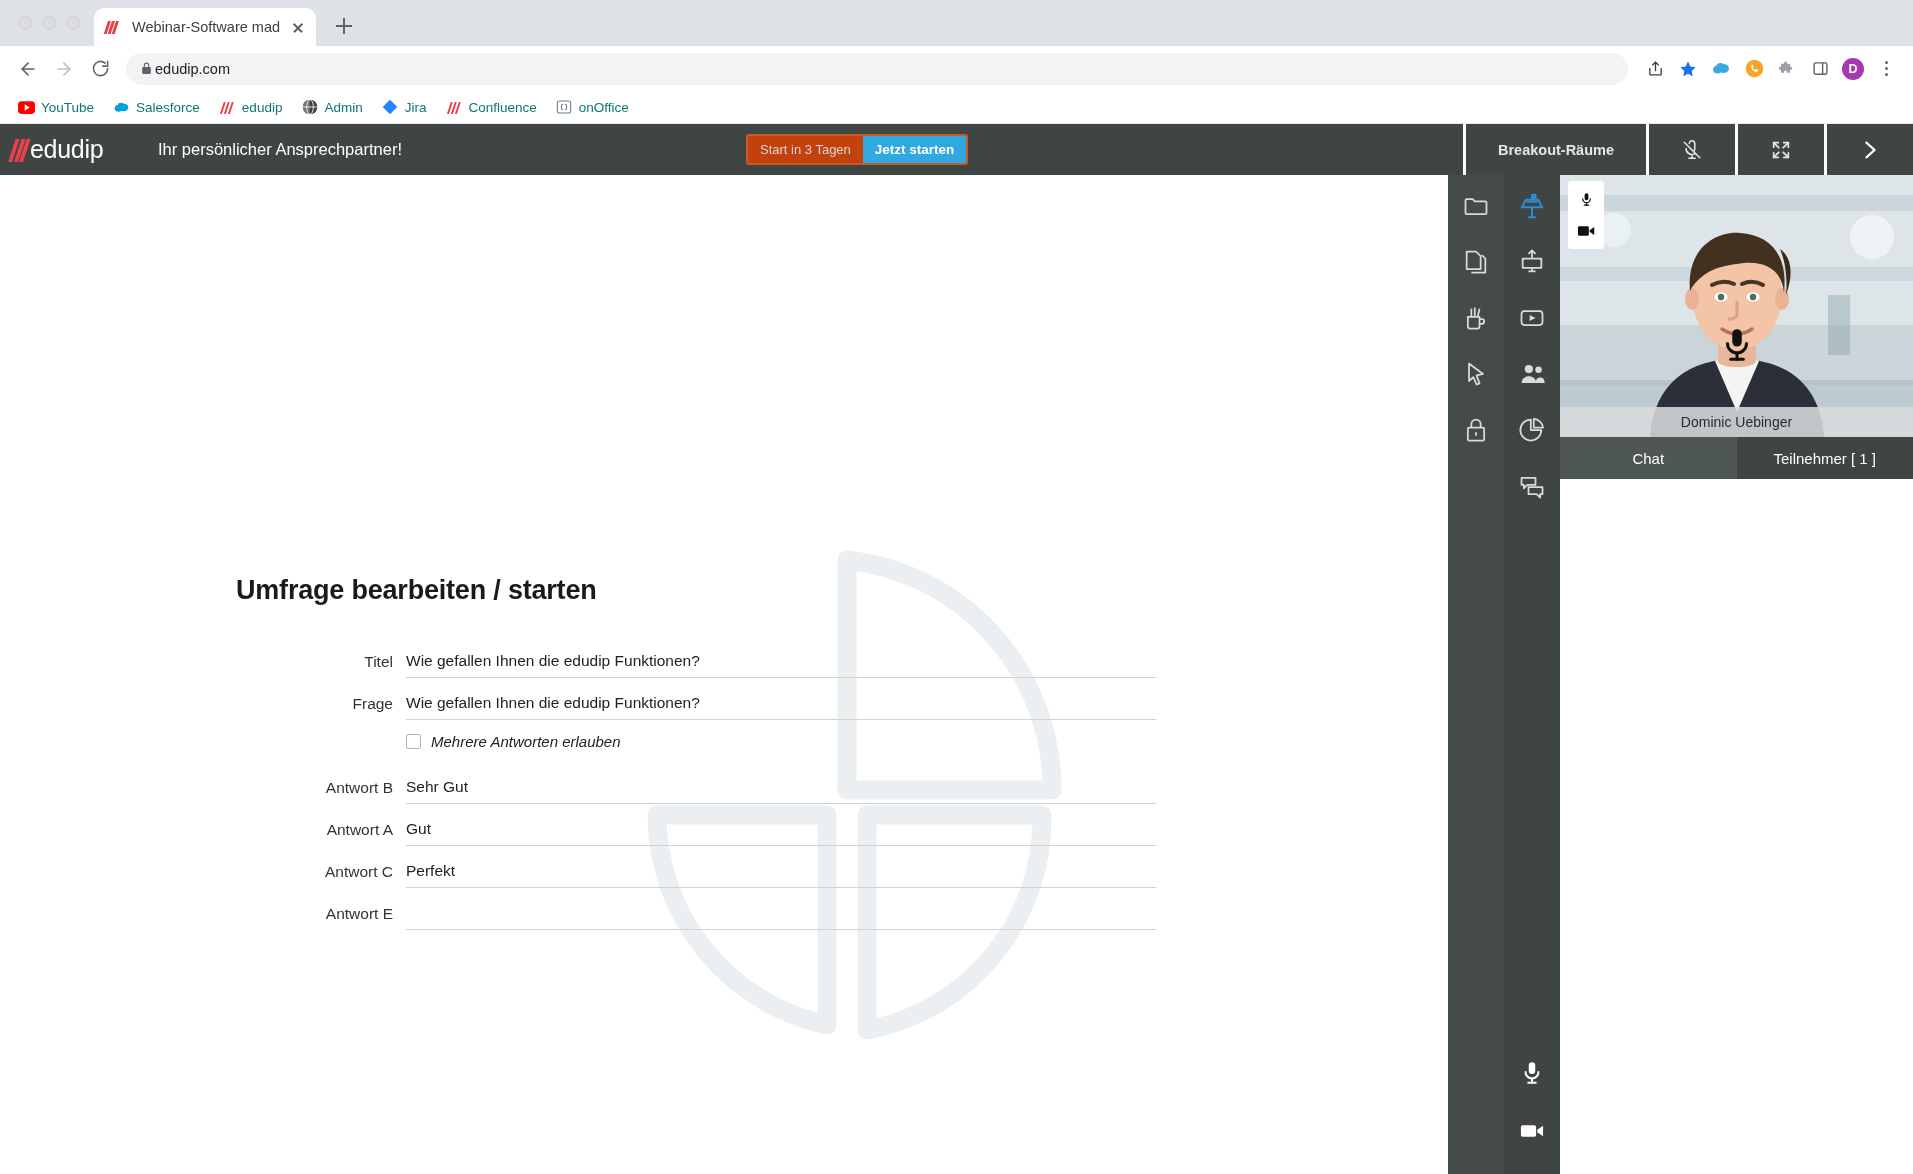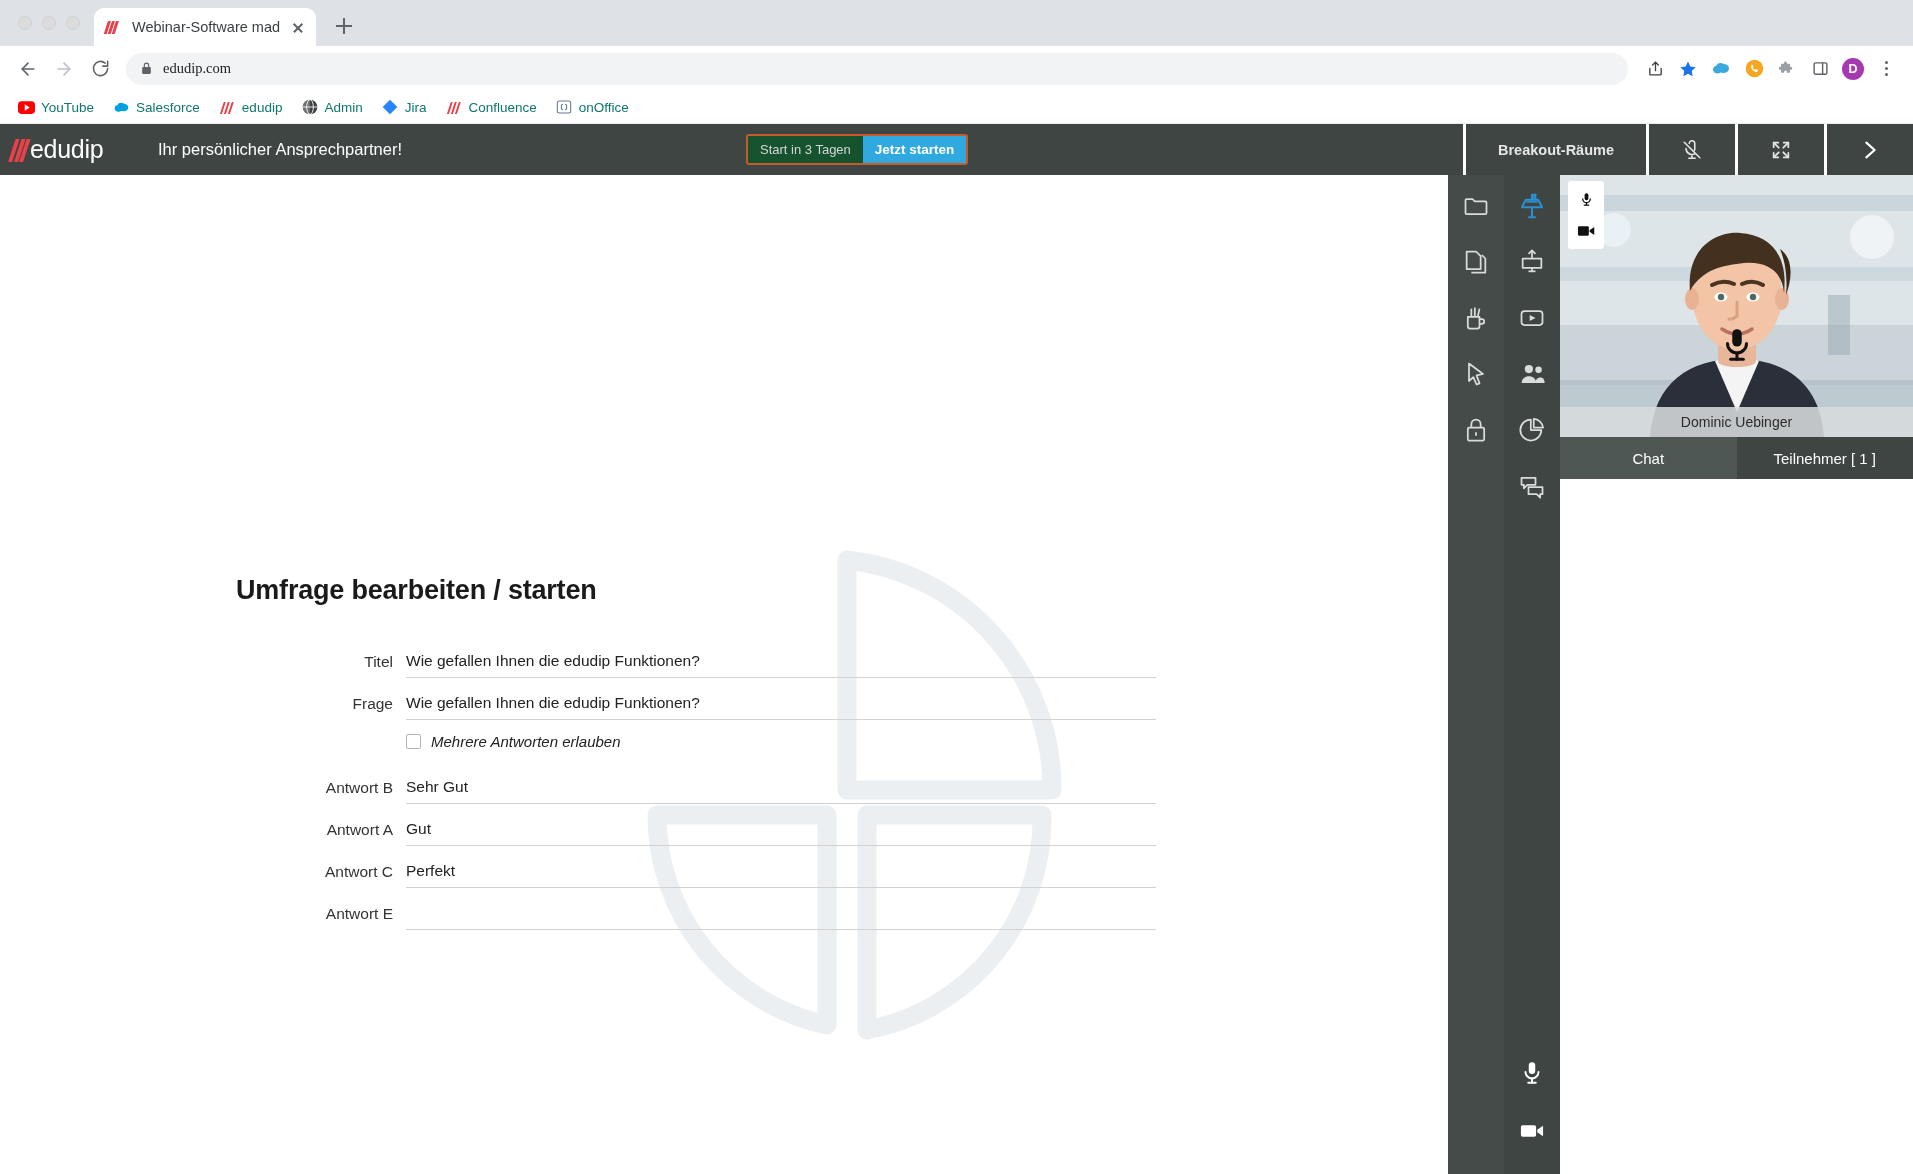--- a/index.html
+++ b/index.html
@@ -47,22 +47,22 @@
 
   .navbar {
     height: 45px; background: #ffffff; display: flex; align-items: center;
     padding: 0 12px; gap: 4px; flex: 0 0 45px;
   }
   .navbtn { width: 32px; height: 32px; display: flex; align-items: center; justify-content: center; cursor: pointer; }
   .navbtn svg { display: block; }
 
   .omnibox {
     flex: 1; height: 32px; background: #f1f3f4; border-radius: 16px;
-    display: flex; align-items: center; padding: 0 14px; gap: 10px;
-    margin: 0 8px 0 6px; max-width: 1545px; font-family: Liberation Serif, serif;
+    display: flex; align-items: center; padding: 0 14px; gap: 2px;
+    margin: 0 8px 0 6px; max-width: 1545px;
   }
   .omnibox-url { font-size: 14.5px; color: #202124; }
 
   .toolbar-icons { display: flex; align-items: center; gap: 3px; }
   .ticon { width: 30px; height: 30px; display: flex; align-items: center; justify-content: center; cursor: pointer; position: relative; }
   .avatar-circle {
     width: 22px; height: 22px; border-radius: 50%; background: #a53ab0; color: #fff;
     font-size: 12.5px; font-weight: bold; display: flex; align-items: center; justify-content: center;
   }
   .kebab { display: flex; flex-direction: column; gap: 2.6px; align-items: center; }
@@ -87,21 +87,21 @@
     height: 51px; background: #3e4543; display: flex; align-items: center;
     flex: 0 0 51px; color: #fff; position: relative;
   }
   .logo-wrap { display: flex; align-items: center; gap: 3px; padding-left: 12px; width: 140px; }
   .logo-text { font-size: 25px; letter-spacing: -0.3px; color: #fff; font-weight: 400; }
   .hdr-tagline { font-size: 16.5px; color: #ffffff; margin-left: 18px; font-weight: 400; }
 
   .promo {
     position: absolute; left: 746px; top: 10px; height: 31px;
     border: 2px solid #c75a29; border-radius: 3px; display: flex; align-items: stretch;
-    background: #14532d;
+    background: #c2410c;
   }
   .promo-text { font-size: 13px; color: #d6d6d6; display: flex; align-items: center; padding: 0 12px; }
   .promo-btn {
     background: #2fa9e0; color: #ffffff; font-size: 13.5px; font-weight: bold;
     display: flex; align-items: center; padding: 0 12px; cursor: pointer;
   }
 
   .hdr-right { margin-left: auto; display: flex; align-items: stretch; height: 51px; }
   .hdr-item {
     display: flex; align-items: center; justify-content: center; padding: 0 32px;

